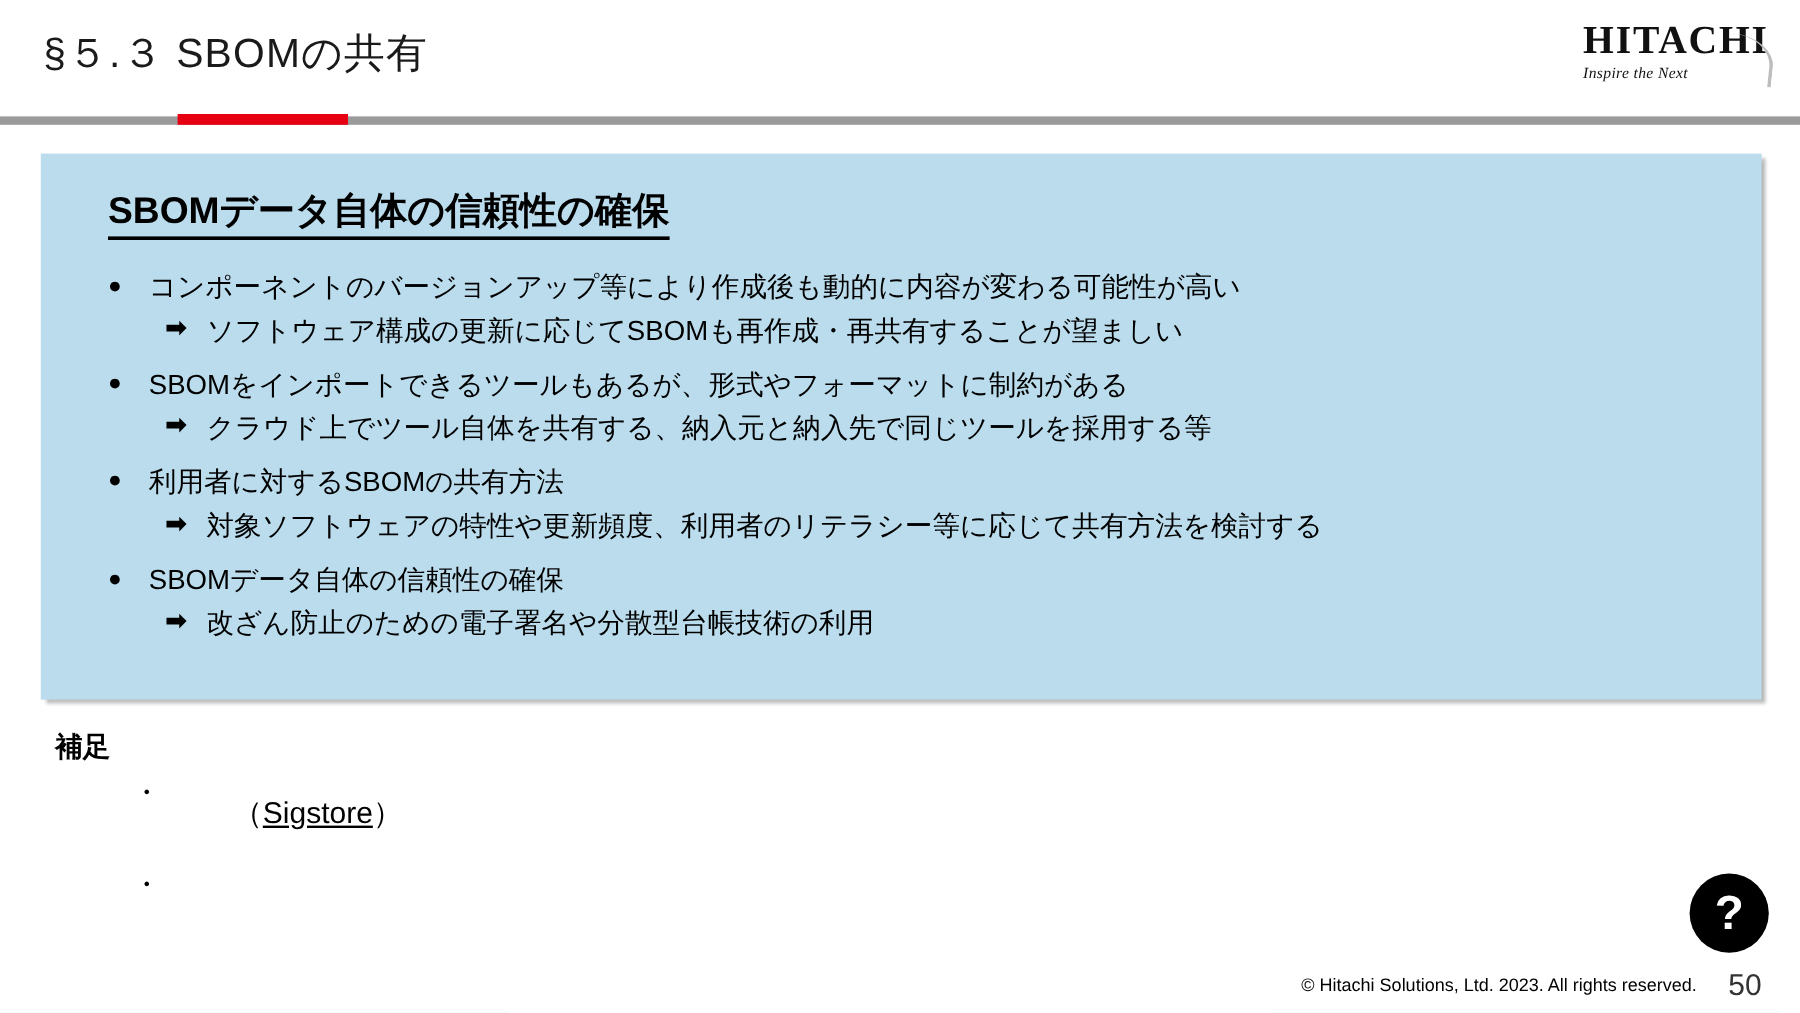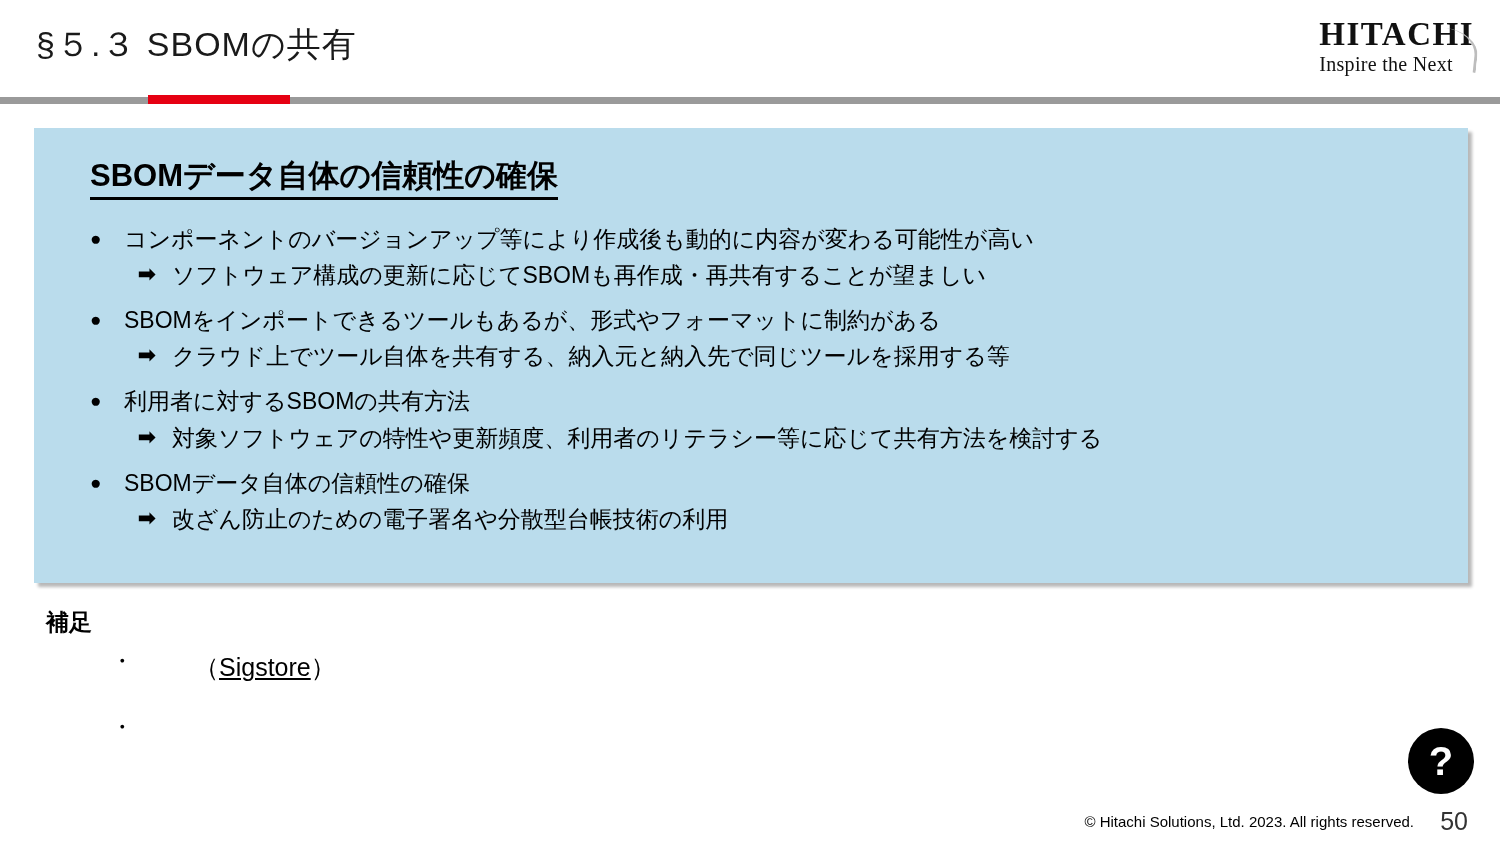--- a/index.html
+++ b/index.html
@@ -35,21 +35,22 @@
   }
   .logo-main {
     font-family: "Liberation Serif", serif;
     font-size: 33px;
     font-weight: bold;
     letter-spacing: 1.5px;
     color: #111111;
   }
   .logo-sub {
     font-family: "Liberation Serif", serif;
-    font-size: 20px;
+    font-size: 13px;
+    font-style: italic;
     color: #111111;
     margin-top: 3px;
     letter-spacing: 0.3px;
   }
   .logo-swoosh {
     position: absolute;
     right: 22px;
     top: 28px;
     width: 58px;
     height: 42px;
@@ -165,21 +166,21 @@
     flex: 0 0 48px;
     font-size: 24px;
     line-height: 1.3;
   }
   .supp-body {
     flex: 1;
     font-size: 25px;
     line-height: 1.35;
   }
   .supp-sub {
-    margin-top: 6px;
+    margin-top: 17px;
     padding-left: 36px;
     font-size: 25px;
   }
   .link {
     text-decoration: underline;
     color: #000000;
   }
 
   
   .copyright {

